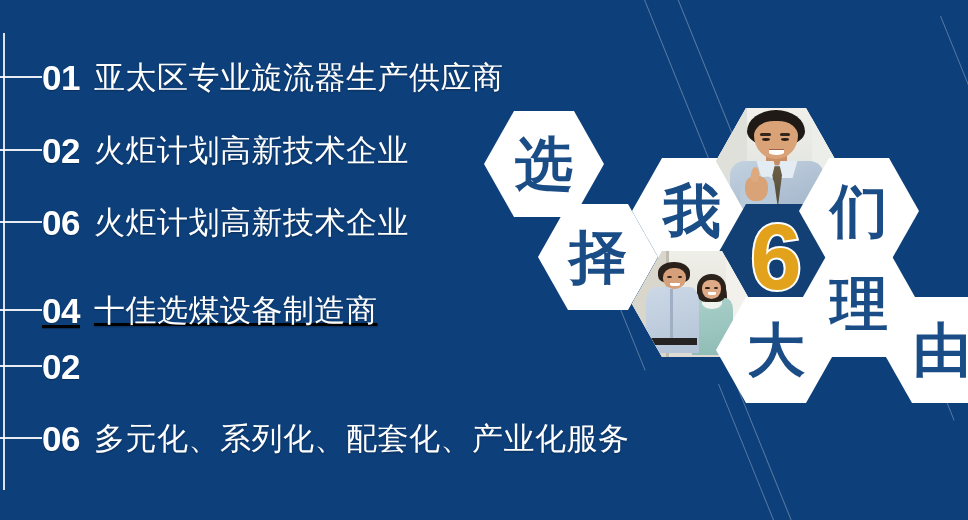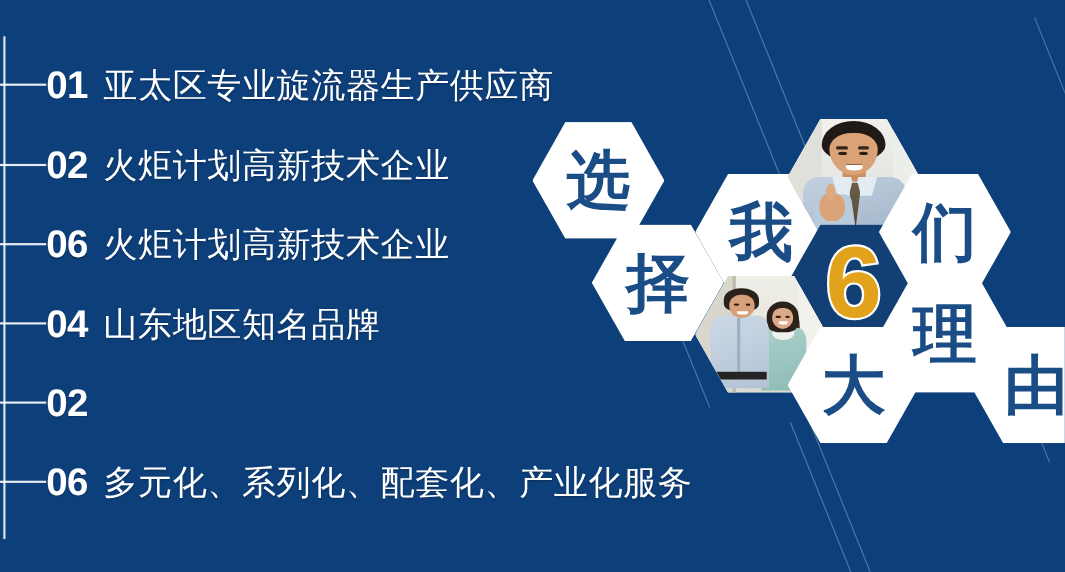--- a/index.html
+++ b/index.html
@@ -195,24 +195,24 @@
       <div class="num">02</div>
       <div class="cn">火炬计划高新技术企业</div>
     </div>
 
     <div class="row" style="top:196px;">
       <div class="tick"></div>
       <div class="num">06</div>
       <div class="cn">火炬计划高新技术企业</div>
     </div>
 
-    <div class="row" style="top:268px;">
+    <div class="row" style="top:284px;text-decoration:underline;">
       <div class="tick"></div>
       <div class="num">04</div>
-      <div class="cn">山东地区知名品牌</div>
+      <div class="cn">十佳选煤设备制造商</div>
     </div>
 
     <div class="row" style="top:340px;">
       <div class="tick"></div>
       <div class="num">02</div>
     </div>
 
     <div class="row" style="top:412px;align-items:center;">
       <div class="tick"></div>
       <div class="num">06</div>

